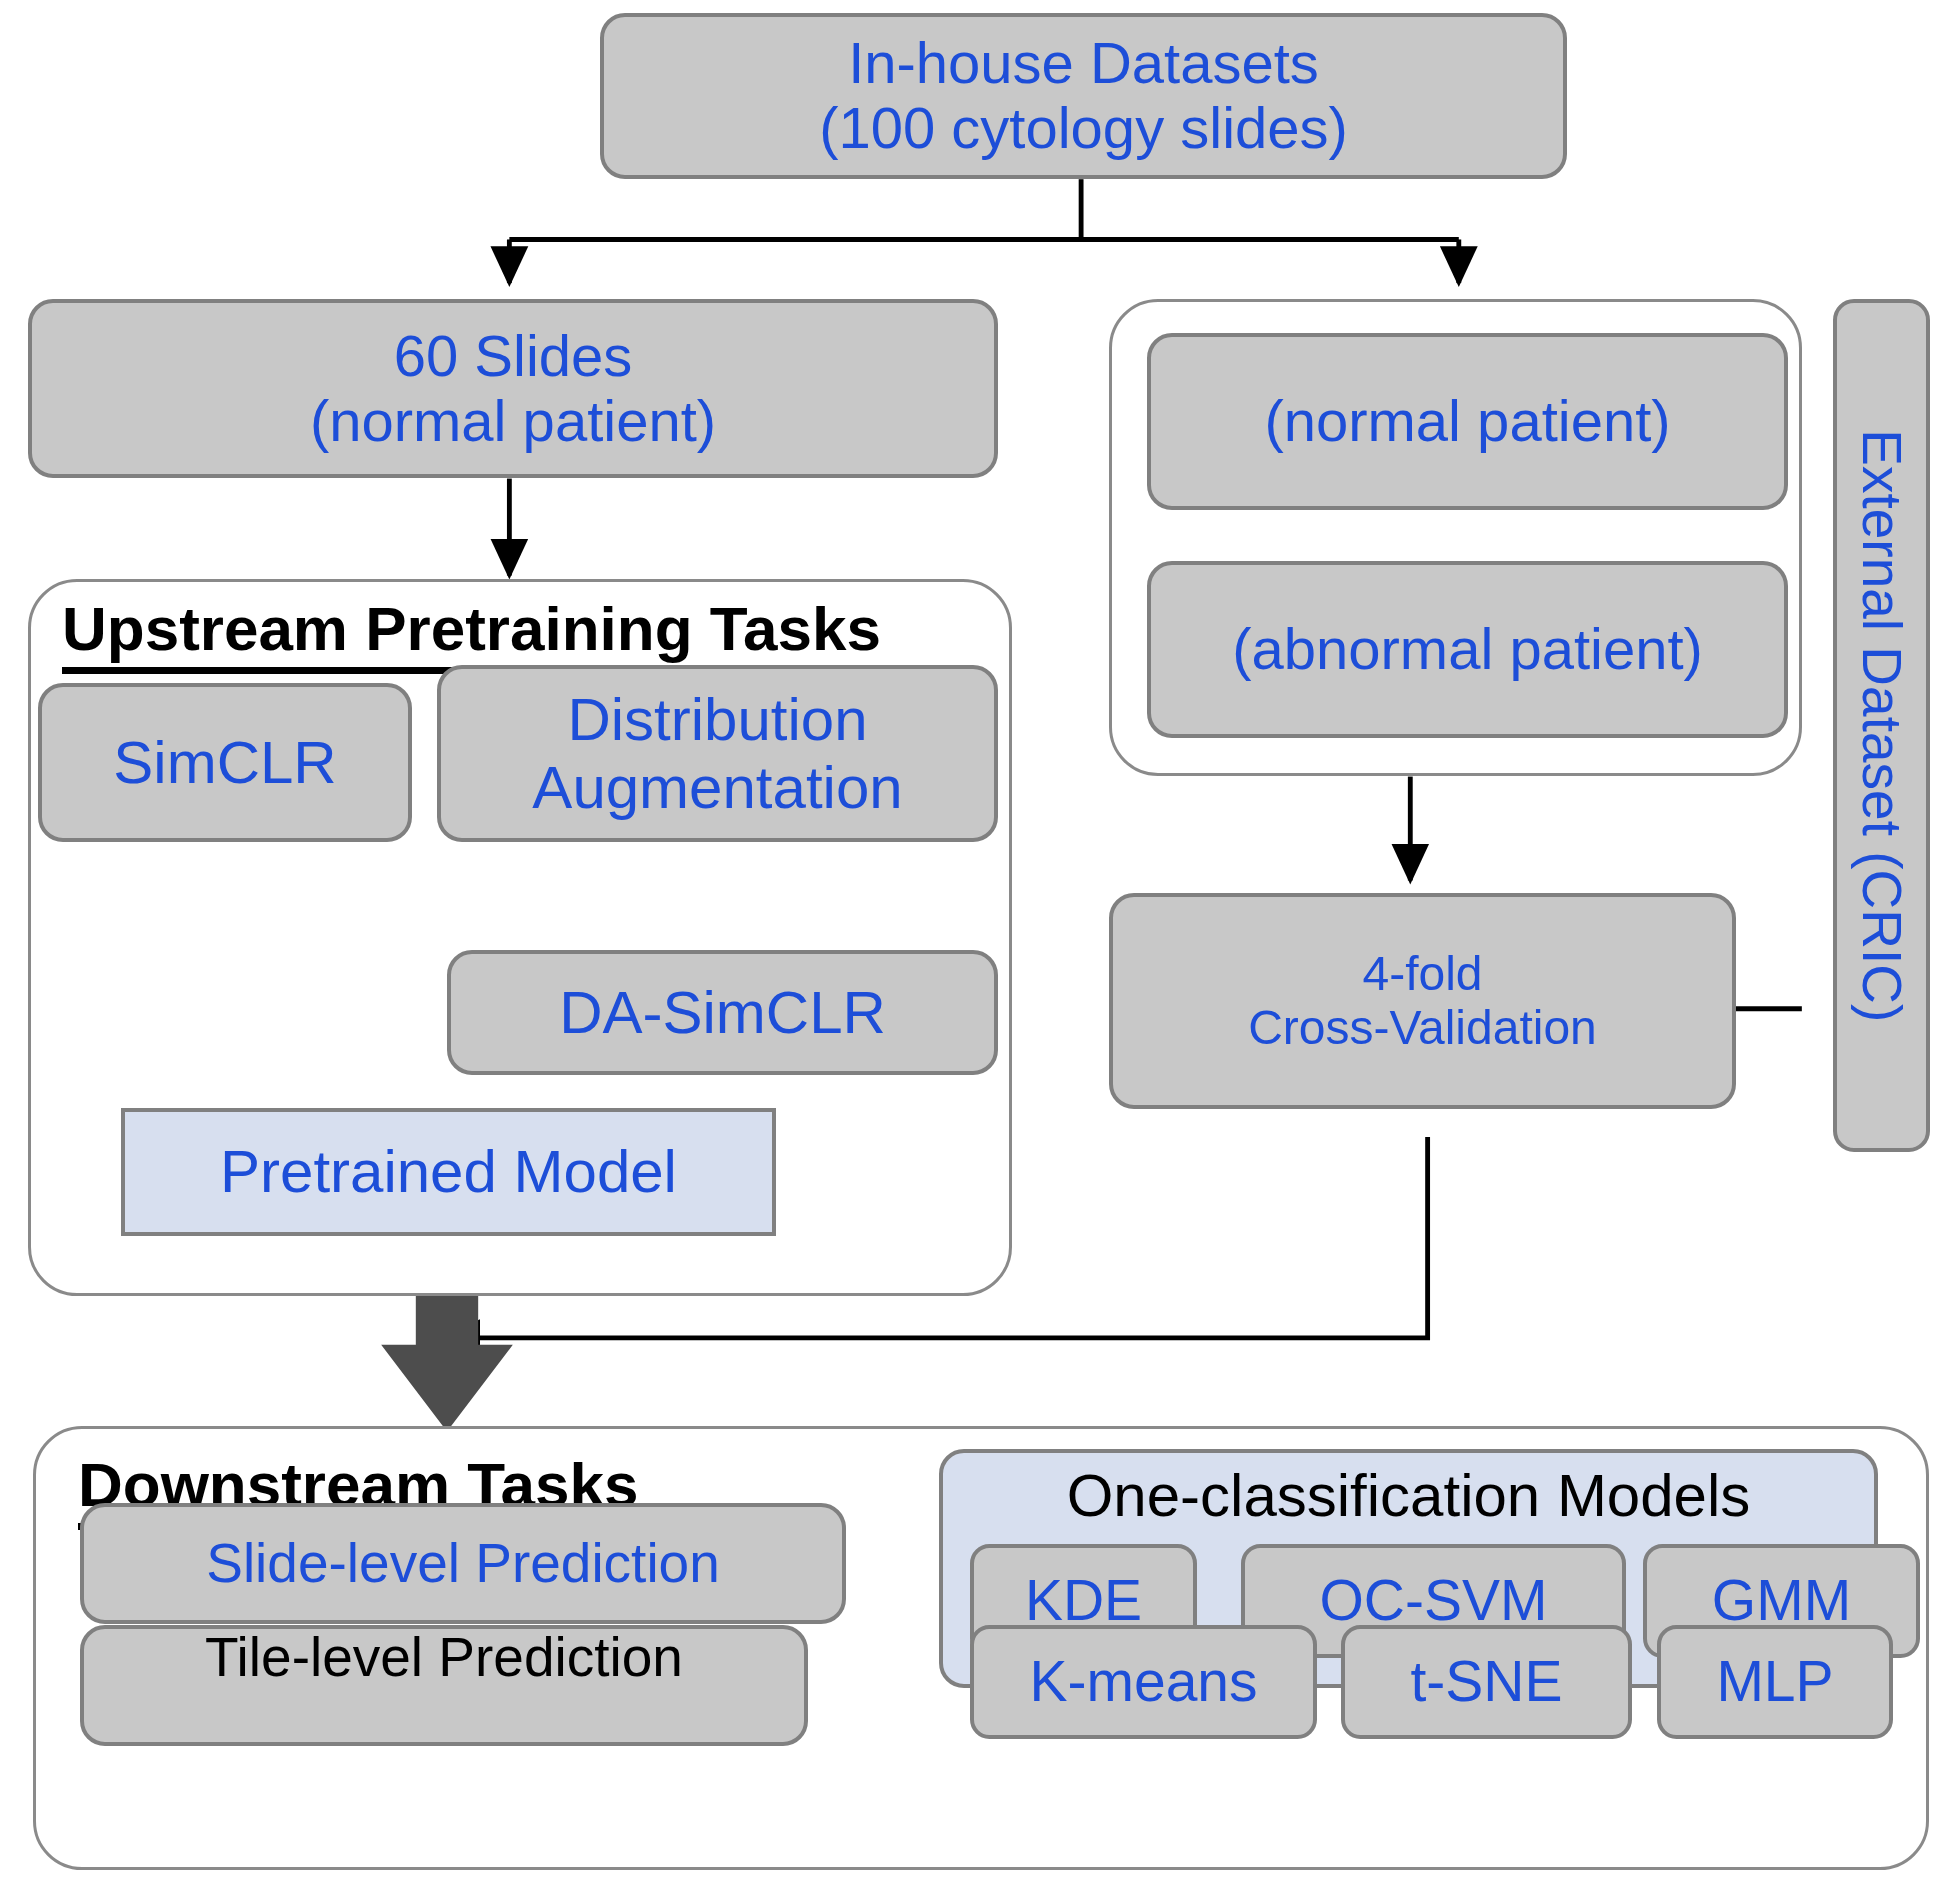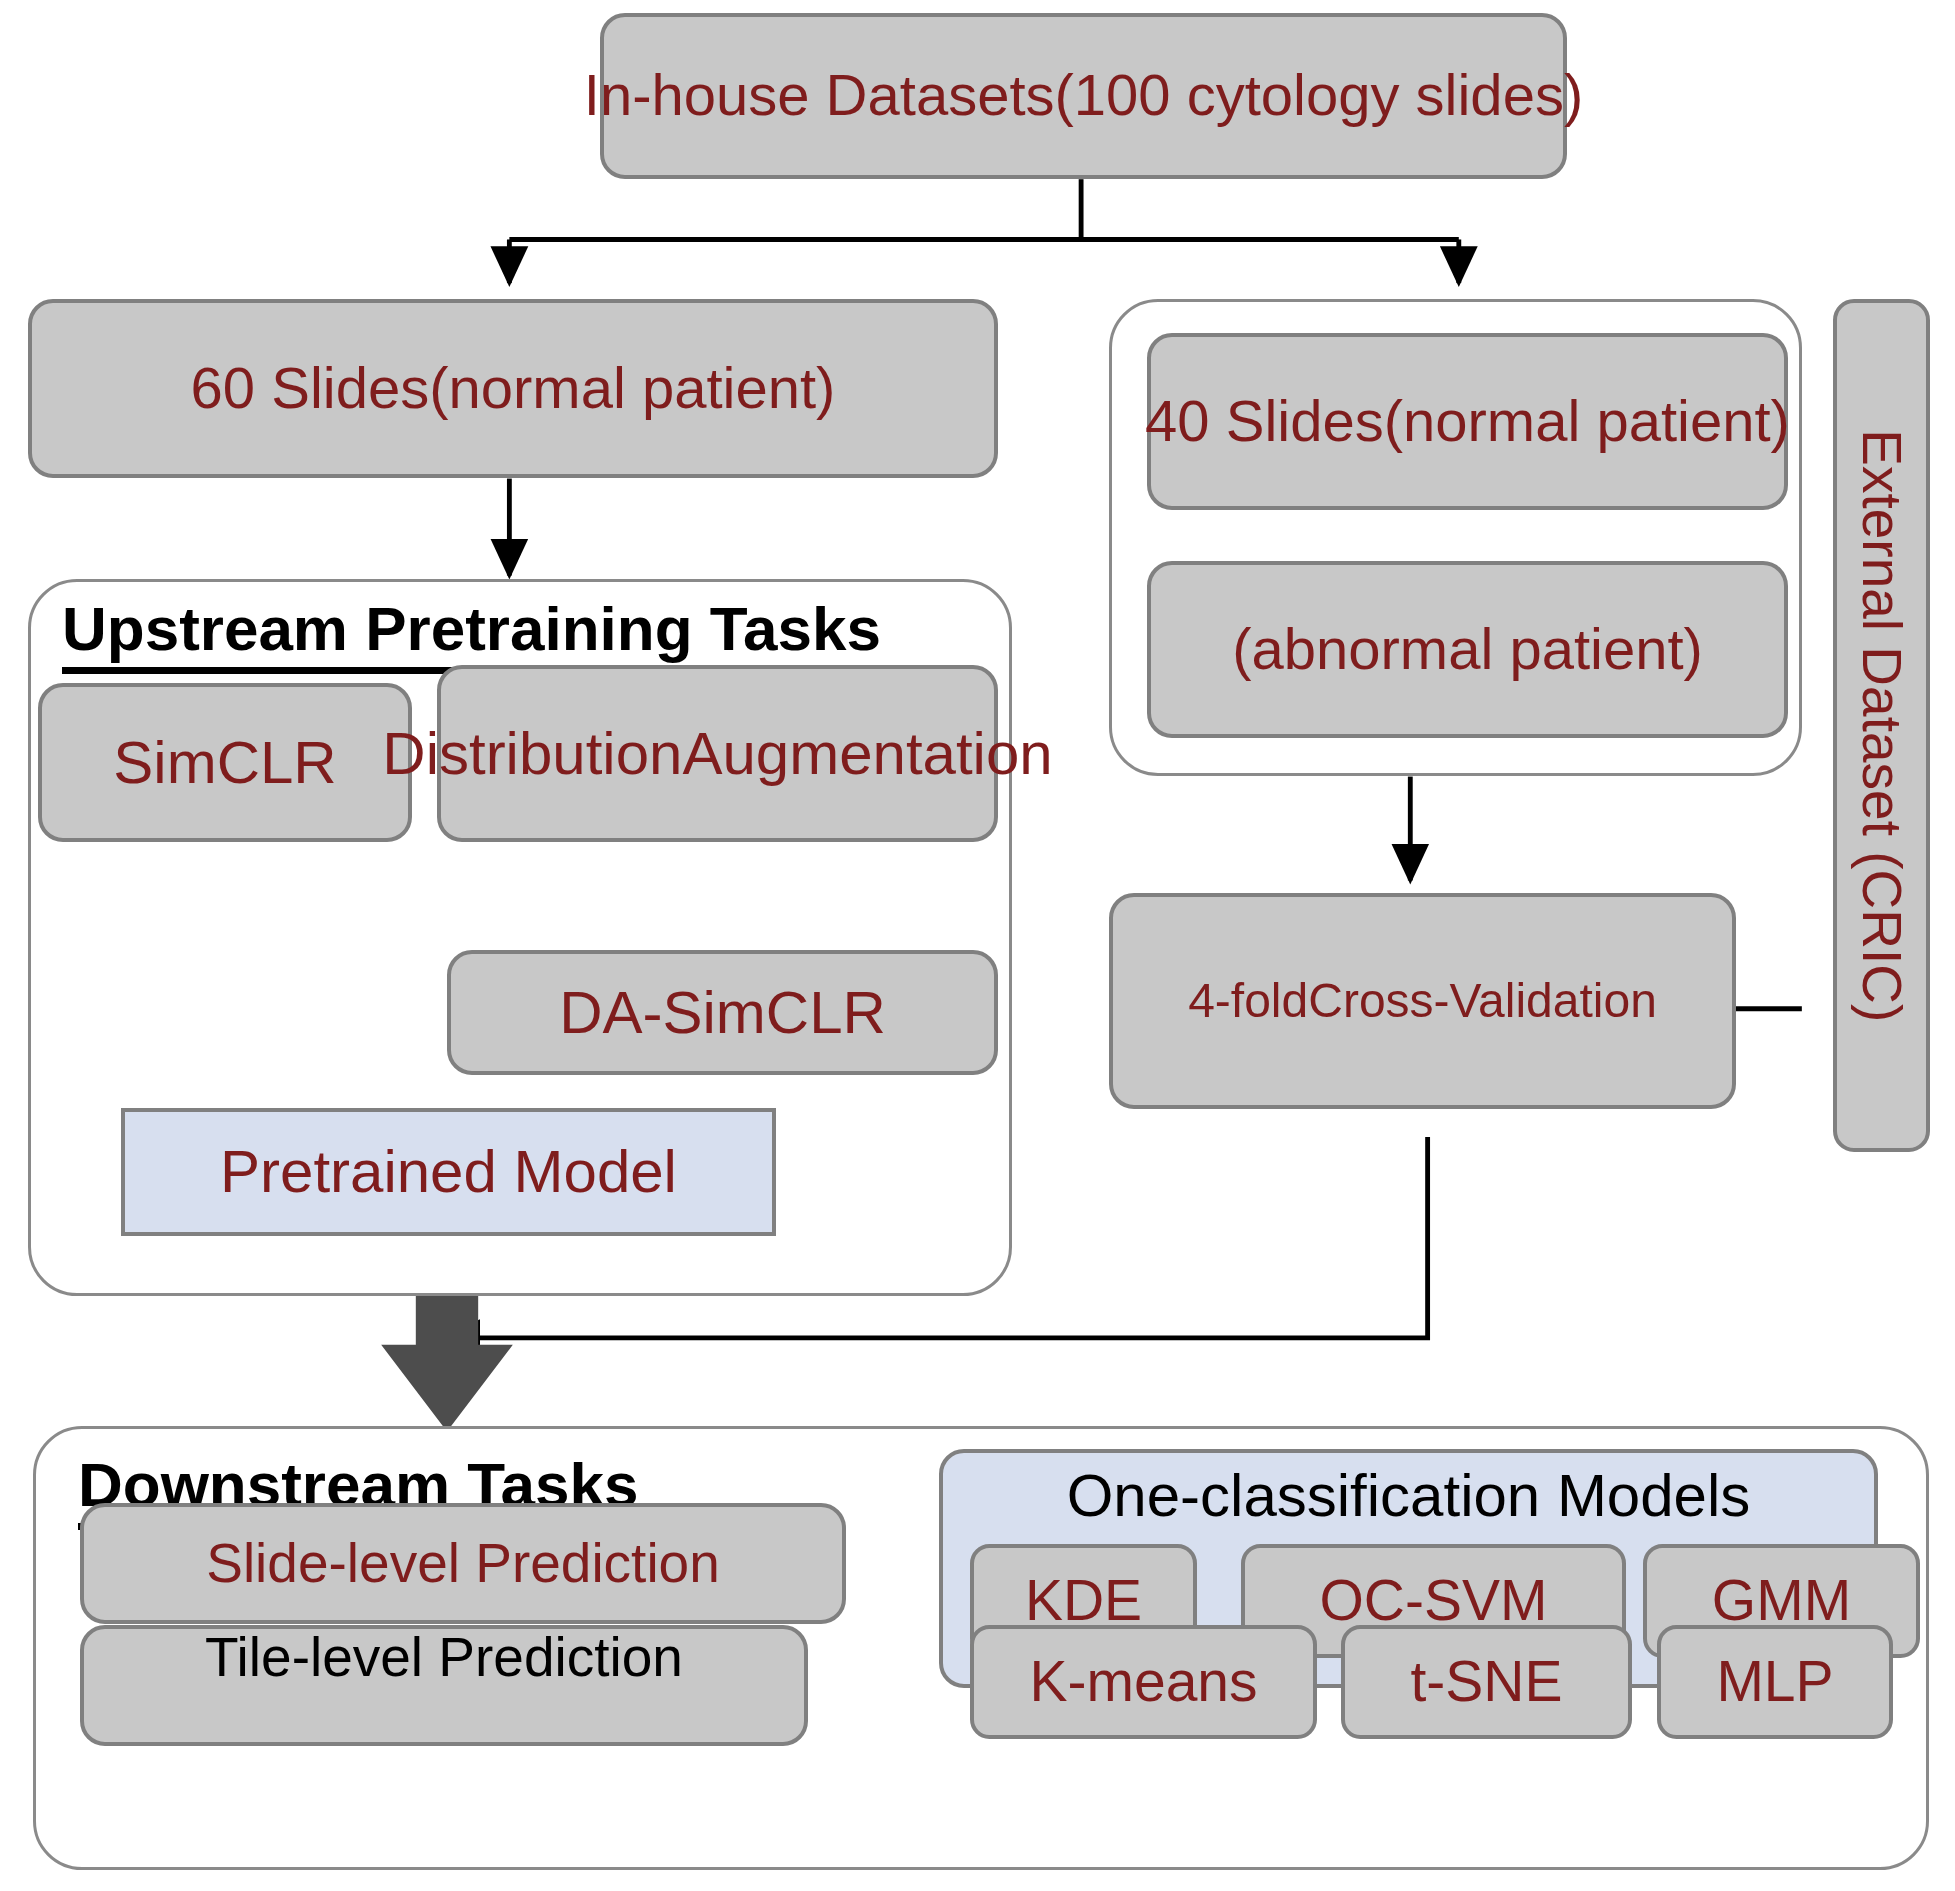--- a/index.html
+++ b/index.html
@@ -1,20 +1,20 @@
 <!DOCTYPE html>
 <html style="font-size:11px"><head>
 <meta charset="utf-8">
 <style>
   html,body{margin:0;padding:0;background:#ffffff;}
   body{font-family:"Liberation Sans", sans-serif;}
   #stage{position:relative;width:1955px;height:1892px;background:#fff;overflow:hidden;}
 
-  .box{position:absolute;box-sizing:border-box;display:flex;flex-direction:row;
-       align-items:center;justify-content:center;text-align:center;color:#7f1d1d;
+  .box{position:absolute;box-sizing:border-box;display:flex;flex-direction:column;
+       align-items:center;justify-content:center;text-align:center;color:#1d4ed8;
        background:#c8c8c8;border:4.2px solid #808080;border-radius:25px;line-height:1.12;}
   .box .l1,.box .l2{display:block;white-space:nowrap;}
 
   .container{position:absolute;box-sizing:border-box;background:#ffffff;
              border:3.5px solid #8a8a8a;border-radius:49px;}
 
   .bluebox{background:#d7dfef;}
   .bluebox-sq{background:#d7dfef;border:4.2px solid #808080;border-radius:0;}
 
   .secTitle{position:absolute;font-weight:bold;color:#000;white-space:nowrap;
@@ -74,21 +74,20 @@
   </div>
 
   <div class="box" style="left:28px;top:299px;width:970px;height:179px;font-size:58px;">
     <span class="l1">60 Slides</span>
     <span class="l2">(normal patient)</span>
   </div>
 
   <div class="container" style="left:1109px;top:299px;width:693px;height:477px;"></div>
 
   <div class="box" style="left:1147px;top:333px;width:641px;height:177px;font-size:58px;">
-    <span class="l1">40 Slides</span>
     <span class="l2">(normal patient)</span>
   </div>
 
   <div class="box" style="left:1147px;top:561px;width:641px;height:177px;font-size:58px;">
     <span class="l2">(abnormal patient)</span>
   </div>
 
   <div class="box" style="left:1833px;top:299px;width:97px;height:853px;font-size:55px;border-radius:21px;">
     <span class="l1" style="transform:rotate(90deg);transform-origin:center;">External Dataset (CRIC)</span>
   </div>

